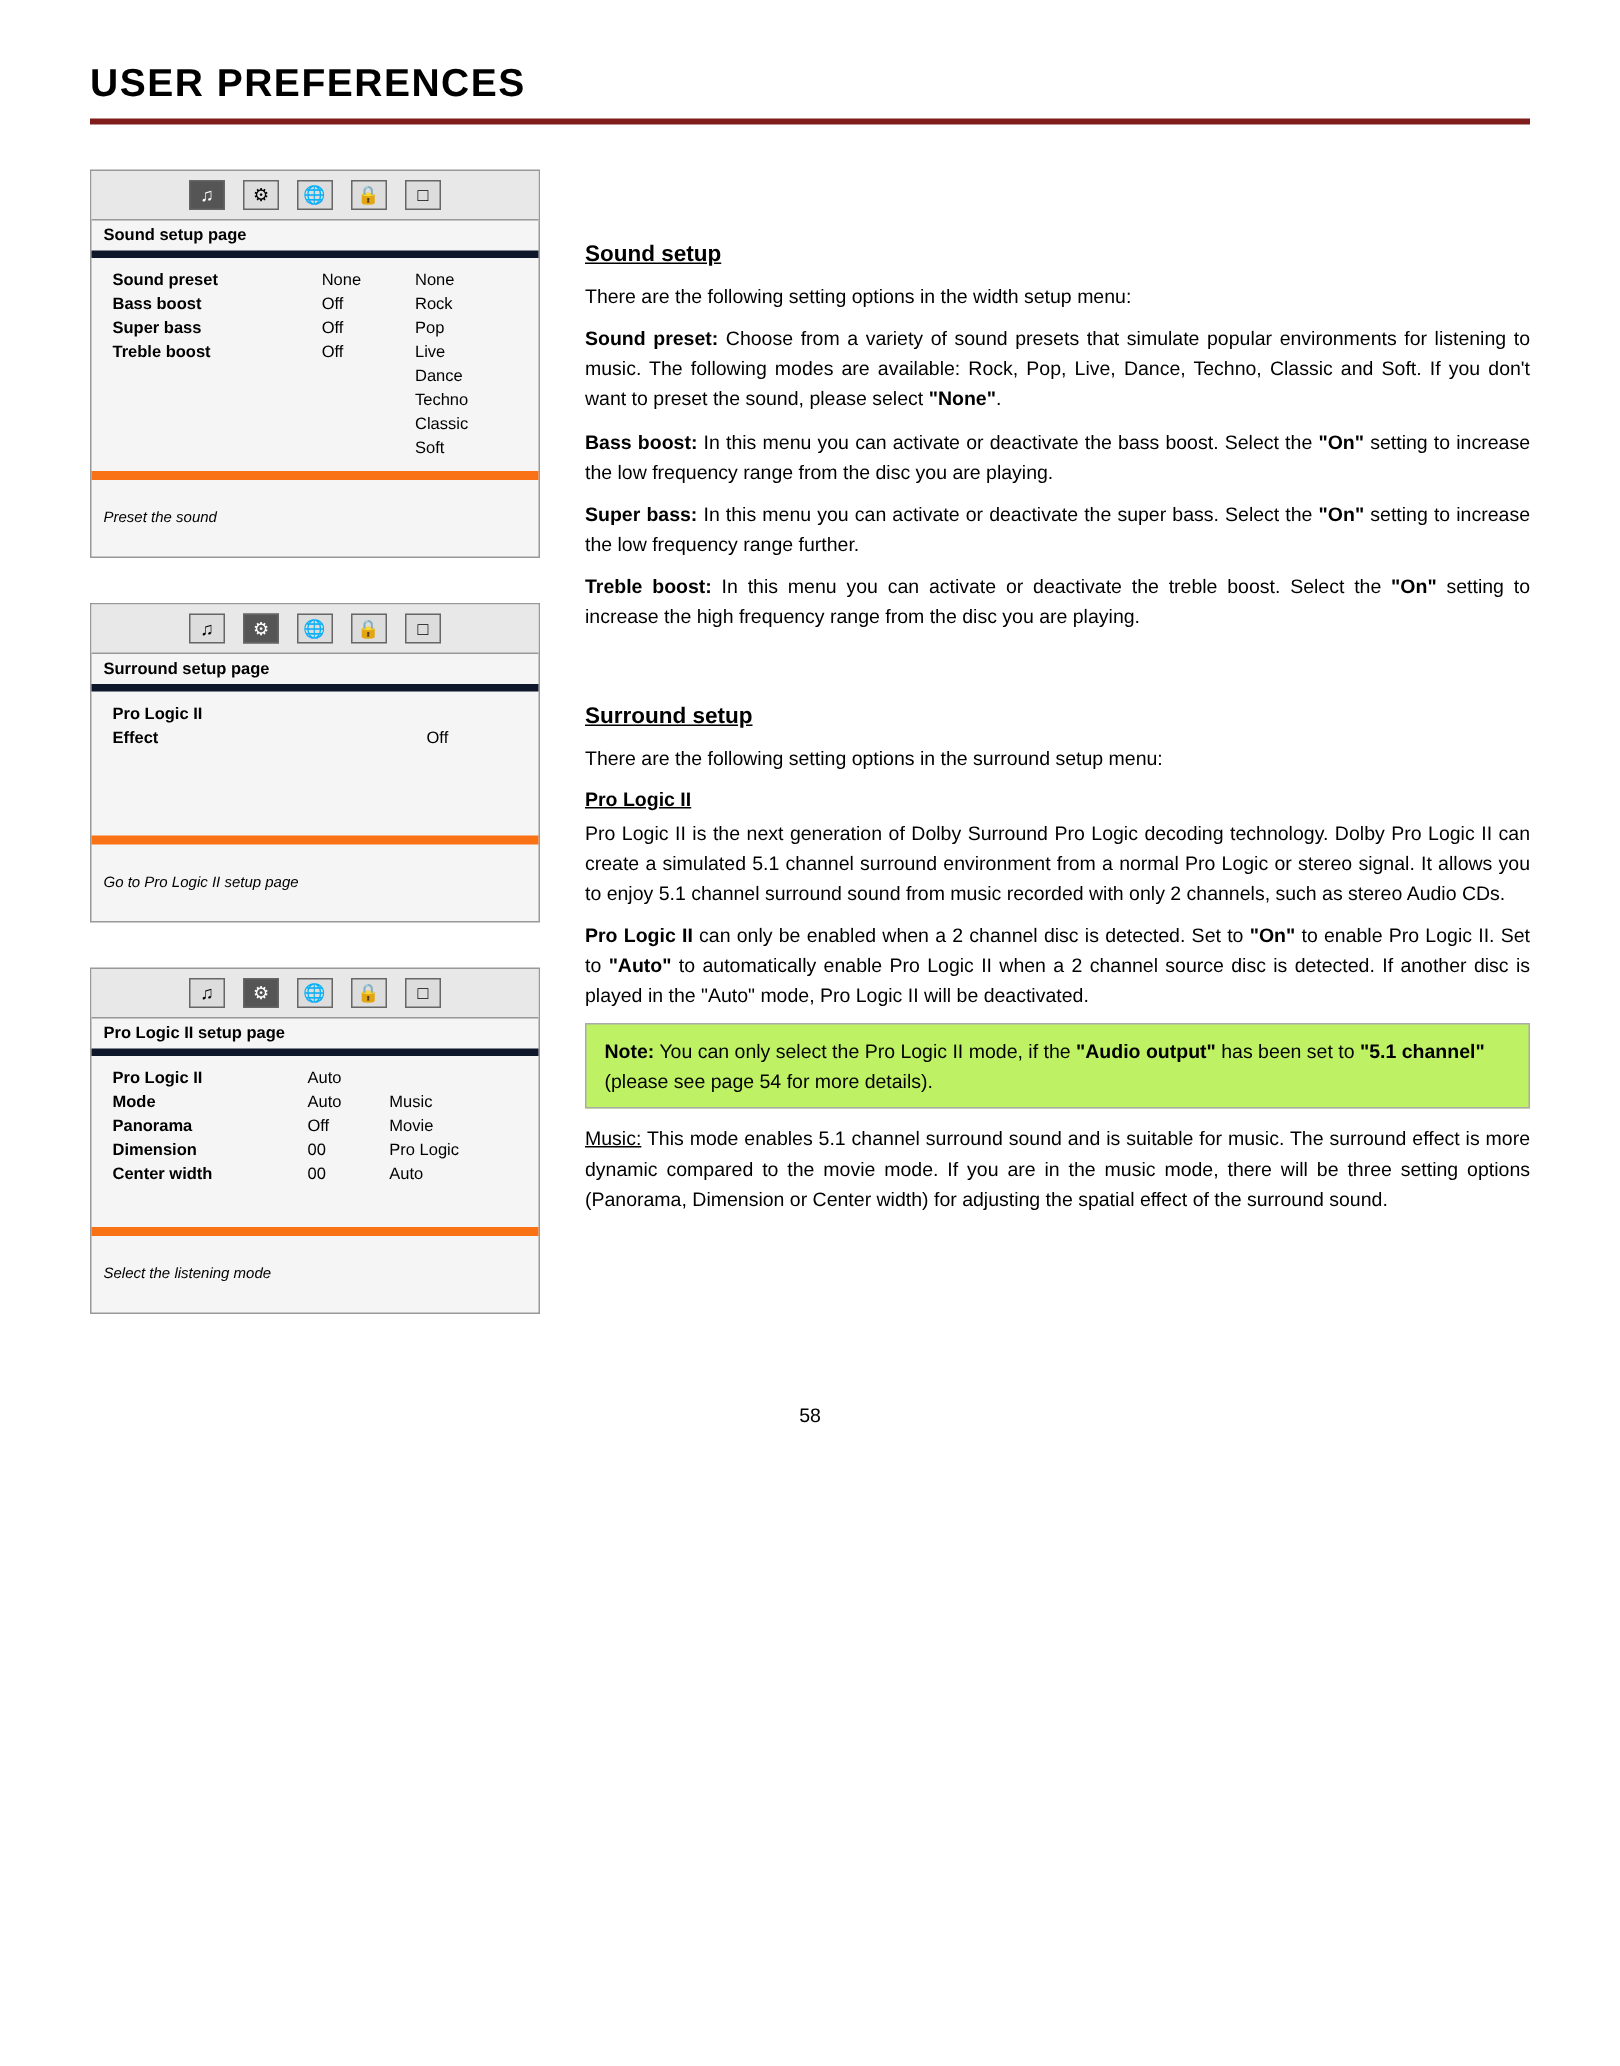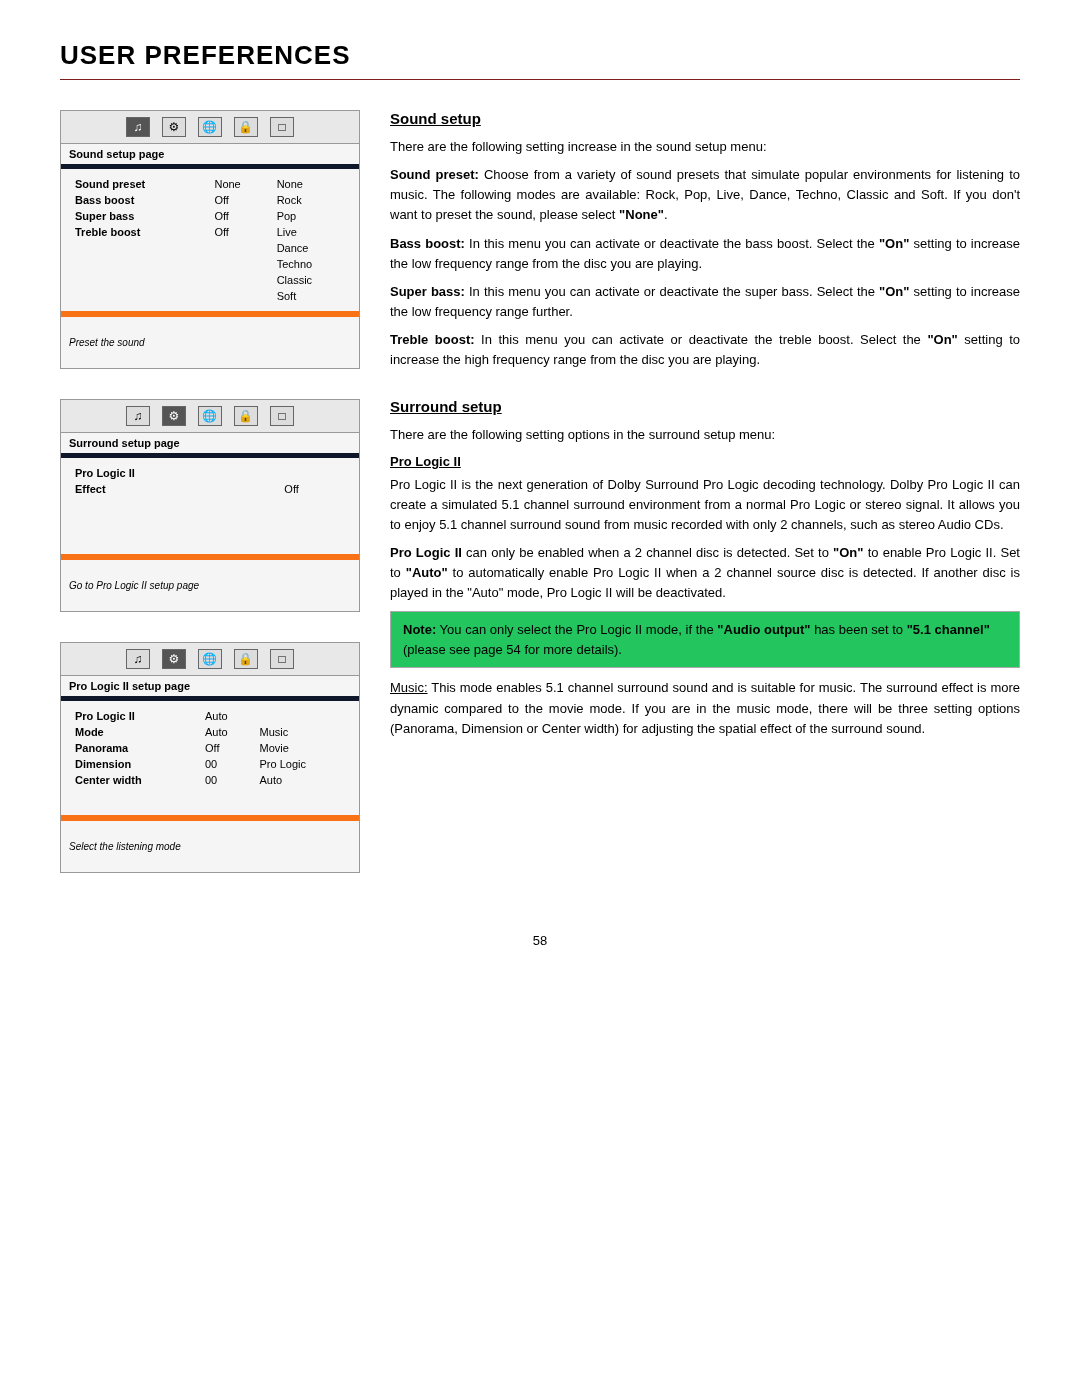--- a/index.html
+++ b/index.html
@@ -9,21 +9,21 @@
       background: #fff;
       color: #000;
       width: 1080px;
       min-height: 1377px;
       padding: 40px 60px;
     }
     .page-title {
       font-size: 26px;
       font-weight: 900;
       letter-spacing: 1px;
-      border-bottom: 1px solid #7f1d1d;
+      border-bottom: 4px solid #7f1d1d;
       padding-bottom: 8px;
       margin-bottom: 30px;
     }
     .main-layout {
       display: flex;
       gap: 30px;
     }
     .left-col {
       width: 300px;
       flex-shrink: 0;
@@ -83,36 +83,37 @@
     }
     
     .section-block {
       margin-bottom: 28px;
     }
     .section-heading {
       font-size: 15px;
       font-weight: bold;
       text-decoration: underline;
       margin-bottom: 10px;
+      margin-top: 48px;
     }
     .sub-heading {
       font-weight: bold;
       text-decoration: underline;
       margin-bottom: 6px;
     }
     p {
       line-height: 1.55;
       margin-bottom: 8px;
       text-align: justify;
     }
     .note-box {
       border: 1px solid #aaa;
       padding: 8px 12px;
       margin-bottom: 10px;
-      background: #22c55e;
+      background: #bef264;
       line-height: 1.5;
     }
     .page-number {
       text-align: center;
       margin-top: 30px;
       font-size: 13px;
     }
   </style>
 </head>
 <body>
@@ -251,21 +252,21 @@
       </div>
       <div class="menu-footer">Select the listening mode</div>
     </div>
 
   </div>
 
   <div class="right-col">
 
     <div class="section-block">
       <div class="section-heading">Sound setup</div>
-      <p>There are the following setting increase in the sound setup menu:</p>
+      <p>There are the following setting options in the width setup menu:</p>
       <p>
         <strong>Sound preset:</strong> Choose from a variety of sound presets that simulate popular environments for listening to music. The following modes are available: Rock, Pop, Live, Dance, Techno, Classic and Soft. If you don't want to preset the sound, please select <strong>"None"</strong>.
       </p>
       <p>
         <strong>Bass boost:</strong> In this menu you can activate or deactivate the bass boost. Select the <strong>"On"</strong> setting to increase the low frequency range from the disc you are playing.
       </p>
       <p>
         <strong>Super bass:</strong> In this menu you can activate or deactivate the super bass. Select the <strong>"On"</strong> setting to increase the low frequency range further.
       </p>
       <p>

